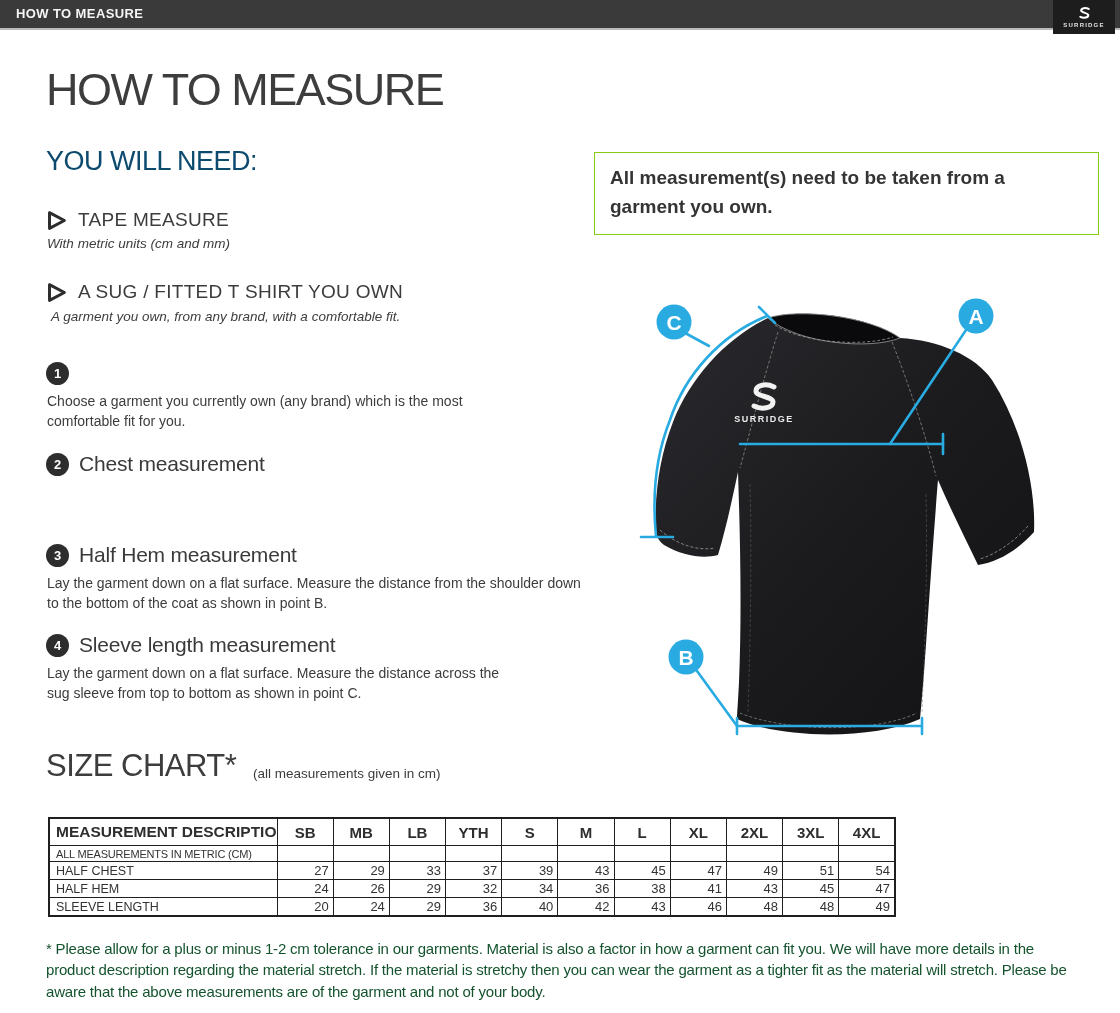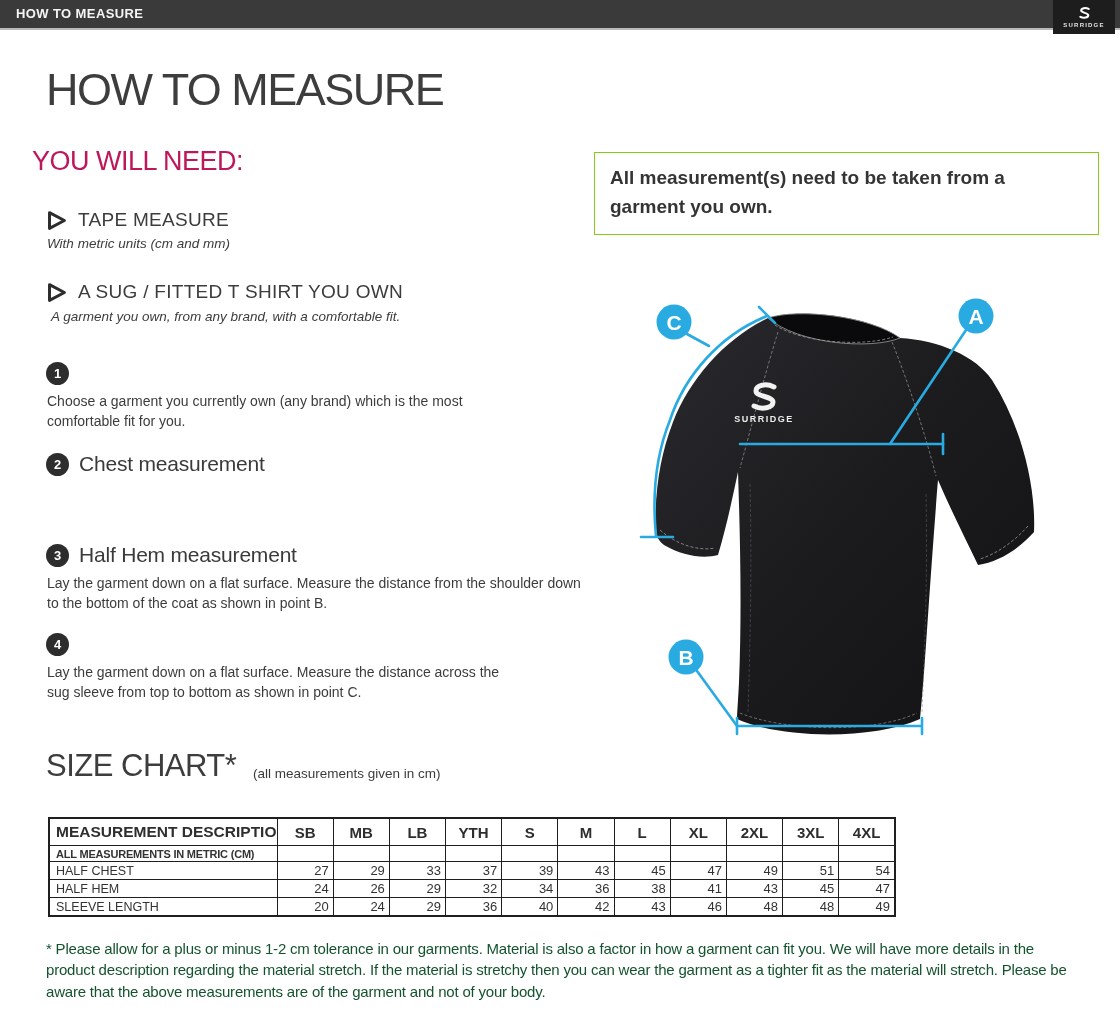--- a/index.html
+++ b/index.html
@@ -8,21 +8,21 @@
     font-family:"Liberation Sans", sans-serif;color:#3f3f3f;overflow:hidden;
   }
   
   .topbar{position:absolute;left:0;top:0;width:1120px;height:28px;background:#3a3a3a;border-bottom:2px solid #b9b9b9;}
   .topbar-title{position:absolute;left:16px;top:0;line-height:28px;color:#f5f5f5;font-size:13px;font-weight:bold;letter-spacing:.4px;}
   .topbar-logo{position:absolute;right:5px;top:0;width:62px;height:34px;background:#1d1d1d;
     display:flex;flex-direction:column;align-items:center;justify-content:center;gap:1px;}
   .topbar-logo .brand-word{font-size:6px;color:#e3e3e3;font-weight:bold;letter-spacing:1.2px;}
   
   .h1{position:absolute;left:46px;top:64px;font-size:45px;letter-spacing:-1.5px;color:#3d3d3d;font-weight:400;}
-  .h2-need{position:absolute;left:32px;top:146px;font-size:27px;letter-spacing:-.5px;color:#be185d;font-weight:400;}
+  .h2-need{position:absolute;left:46px;top:146px;font-size:27px;letter-spacing:-.5px;color:#0c4a6e;font-weight:400;}
   .need-item{position:absolute;left:46px;display:flex;align-items:center;gap:11px;}
   .need-item .t{font-size:19px;letter-spacing:.3px;color:#3c3c3c;}
   .need-sub{position:absolute;font-size:13.5px;color:#3c3c3c;font-style:italic;}
   .step{position:absolute;left:46px;width:545px;}
   .step-head{display:flex;align-items:center;gap:10px;}
   .step-num{width:23px;height:23px;border-radius:50%;background:#2d2d2d;color:#fff;font-size:13px;font-weight:bold;
     display:flex;align-items:center;justify-content:center;flex:0 0 auto;}
   .step-title{font-size:21px;color:#3a3a3a;letter-spacing:-.2px;}
   .step-body{margin:7px 0 0 1px;font-size:14px;line-height:1.4;color:#3c3c3c;max-width:538px;}
   
@@ -34,21 +34,21 @@
   .size-note{position:absolute;left:253px;top:766px;font-size:13.5px;color:#3c3c3c;}
   table.size{position:absolute;left:48px;top:817px;width:848px;border-collapse:collapse;table-layout:fixed;background:#fff;}
   table.size th,table.size td{border:1px solid #1f1f1f;padding:0 4px;white-space:nowrap;overflow:hidden;}
   table.size{border:2px solid #1f1f1f;}
   table.size col.c-desc{width:228px;}
   table.size thead th{height:26px;font-size:15px;font-weight:bold;color:#2e2e2e;text-align:center;}
   table.size thead th.desc{text-align:left;padding-left:6px;font-size:15.5px;}
   table.size td{height:17px;font-size:13px;color:#333;text-align:right;}
   table.size td.desc{text-align:left;padding-left:6px;font-size:12.5px;}
   table.size tr.sub td{height:15px;}
-  table.size tr.sub td.desc{font-weight:bold;font-size:11px;letter-spacing:-.2px;}
+  table.size tr.sub td.desc{font-weight:normal;font-size:11px;letter-spacing:-.2px;}
   
   .footnote{position:absolute;left:46px;top:938px;width:1034px;font-size:15px;line-height:1.42;color:#14532d;letter-spacing:-.2px;}
   .tri{flex:0 0 auto;}
 </style>
 </head>
 <body>
 
 <div class="topbar">
   <span class="topbar-title">HOW TO MEASURE</span>
   <div class="topbar-logo">
@@ -96,20 +96,21 @@
   <div class="step-head">
     <span class="step-num">3</span>
     <span class="step-title">Half Hem measurement</span>
   </div>
   <div class="step-body" style="max-width:538px;">Lay the garment down on a flat surface. Measure the distance from the shoulder down to the bottom of the coat as shown in point B.</div>
 </div>
 
 <div class="step" style="top:633px;">
   <div class="step-head">
     <span class="step-num">4</span>
+    <span class="step-title">Sleeve length measurement</span>
   </div>
   <div class="step-body" style="max-width:475px;">Lay the garment down on a flat surface. Measure the distance across the sug sleeve from top to bottom as shown in point C.</div>
 </div>
 
 <div class="callout">
   <span>All measurement(s) need to be taken from a garment you own.</span>
 </div>
 
 <div class="shirt-wrap">
 <svg width="484" height="492" viewBox="0 0 484 492">

